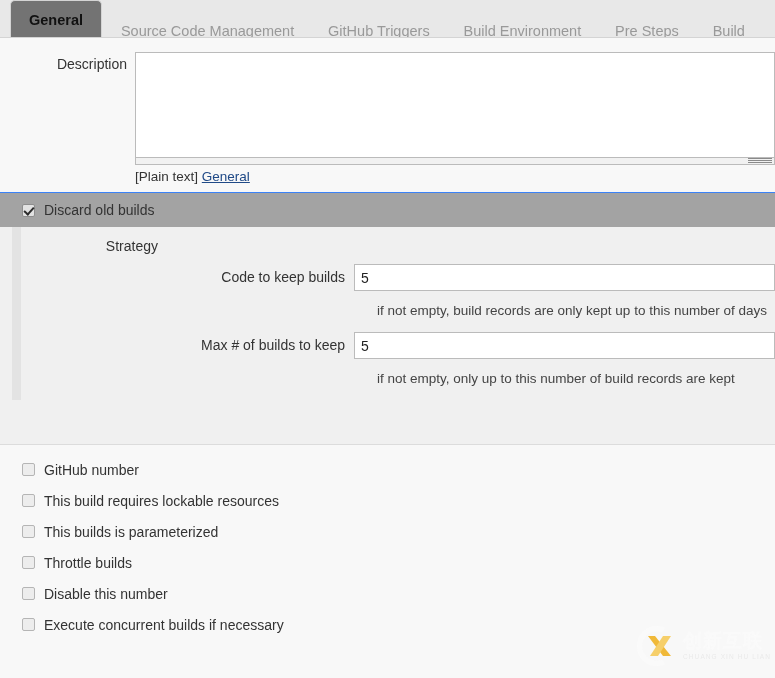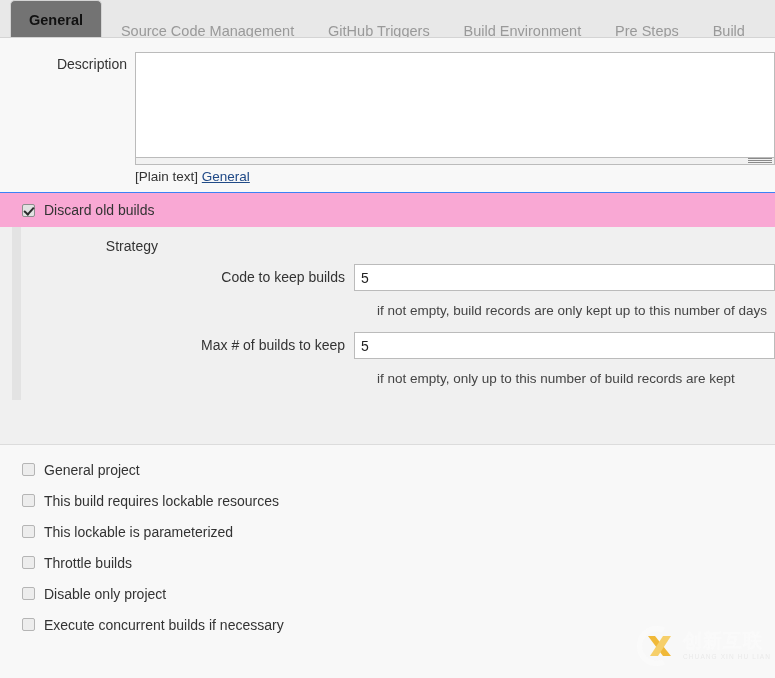--- a/index.html
+++ b/index.html
@@ -137,21 +137,21 @@
   .discard-section {
     background: #f0f0f0;
     border-bottom: 1px solid #dcdcdc;
     position: relative;
     padding-bottom: 44px;
   }
   .discard-head {
     display: flex;
     align-items: center;
     padding: 9px 0 9px 22px;
-    background: #f9a8d4;
+    background: #a3a3a3;
   }
   .discard-head .lbl {
     margin-left: 9px;
     font-size: 14px;
     color: #333;
   }
   .nested {
     position: relative;
     margin-left: 12px;
     padding-left: 10px;
@@ -379,37 +379,37 @@
         <input class="sub-input" type="text" value="5" style="">
       </div>
       <div class="helptext">if not empty, only up to this number of build records are kept</div>
 
     </div>
   </div>
 
   <div class="opts">
     <div class="opt-row">
       <span class="cb"></span>
-      <span class="lbl">General project</span>
+      <span class="lbl">GitHub number</span>
     </div>
     <div class="opt-row">
       <span class="cb"></span>
       <span class="lbl">This build requires lockable resources</span>
     </div>
     <div class="opt-row">
       <span class="cb"></span>
-      <span class="lbl">This lockable is parameterized</span>
+      <span class="lbl">This builds is parameterized</span>
     </div>
     <div class="opt-row">
       <span class="cb"></span>
       <span class="lbl">Throttle builds</span>
     </div>
     <div class="opt-row">
       <span class="cb"></span>
-      <span class="lbl">Disable only project</span>
+      <span class="lbl">Disable this number</span>
     </div>
     <div class="opt-row">
       <span class="cb"></span>
       <span class="lbl">Execute concurrent builds if necessary</span>
     </div>
   </div>
 
   <div class="watermark">
     <div class="wm-logo">
       <div class="wm-ring"></div>

